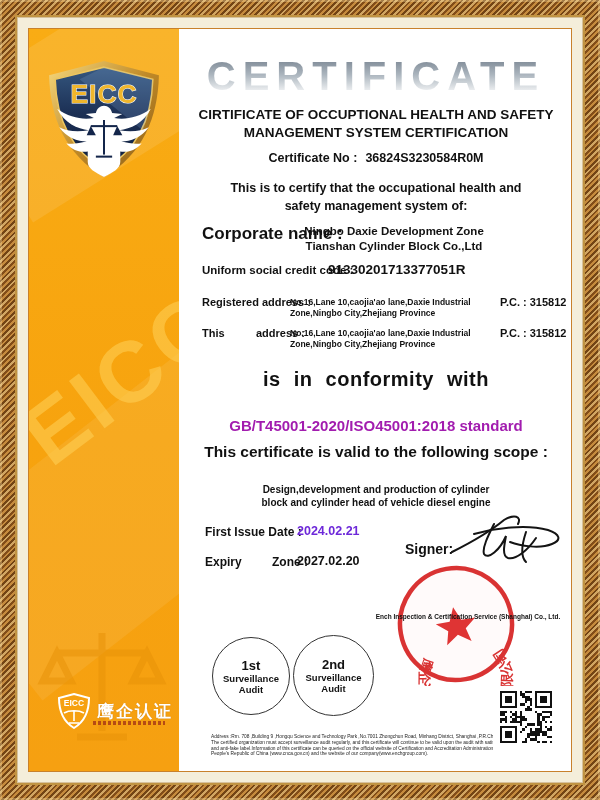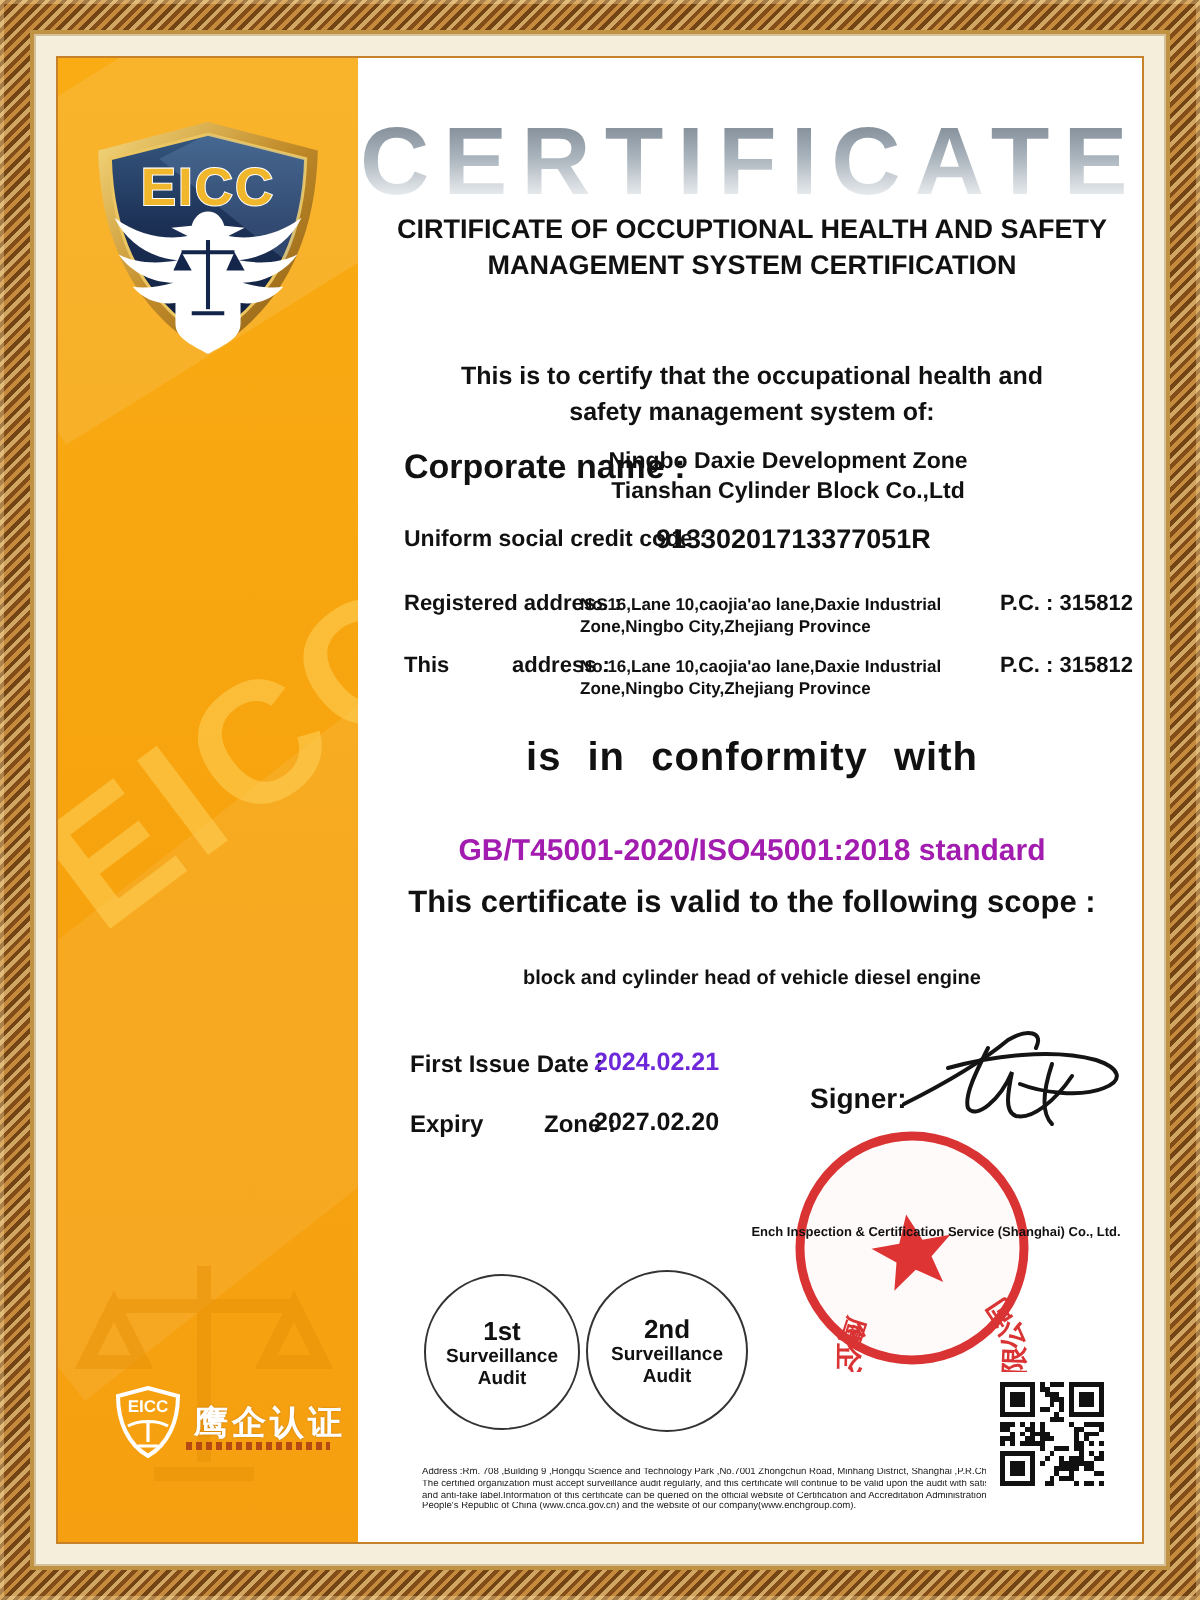--- a/index.html
+++ b/index.html
@@ -41,22 +41,22 @@
   }
   .wm-scales{position:absolute;left:8px;top:590px;opacity:.65;}
   .badge{position:absolute;left:16px;top:30px;}
   
   .mini-logo{position:absolute;left:28px;bottom:42px;display:flex;align-items:center;}
   .mini-cn{color:#fff;font-size:17px;font-weight:bold;margin-left:6px;letter-spacing:2px;text-shadow:0 0 1px rgba(120,60,0,.4);}
   .mini-sub{position:absolute;left:64px;bottom:46px;width:72px;height:4px;
     background:repeating-linear-gradient(90deg,rgba(170,60,20,.85) 0 3px,transparent 3px 5px);}
   
   .abs{position:absolute;}
-  #title{left:180px;top:54px;width:392px;text-align:left;
-    font-size:48px;font-weight:bold;letter-spacing:7px;
+  #title{left:180px;top:54px;width:392px;text-align:center;
+    font-size:40px;font-weight:bold;letter-spacing:7px;
     background:linear-gradient(180deg,#6f7b88 0%,#aab4bd 45%,#ffffff 92%);
     -webkit-background-clip:text;background-clip:text;color:transparent;}
   #subtitle{left:180px;top:106px;width:392px;text-align:center;
     font-size:13.5px;font-weight:bold;color:#111;line-height:1.35;}
   #certno{left:180px;top:151px;width:392px;text-align:center;
     font-size:12.5px;font-weight:bold;color:#111;}
   #certno .val{margin-left:8px;}
   #certify{left:226px;top:179px;width:300px;text-align:center;
     font-size:12.5px;font-weight:600;color:#111;line-height:1.45;}
   .lab{font-weight:bold;color:#111;}
@@ -161,20 +161,23 @@
     <div style="flex:1;background:#fff"></div>
   </div>
 
   <div class="abs" id="title">CERTIFICATE</div>
 
   <div class="abs" id="subtitle">
     <div>CIRTIFICATE OF OCCUPTIONAL HEALTH AND SAFETY</div>
     <div>MANAGEMENT SYSTEM CERTIFICATION</div>
   </div>
 
+  <div class="abs" id="certno">
+    <span>Certificate No :</span><span class="val">36824S3230584R0M</span>
+  </div>
 
   <div class="abs" id="certify">This is to certify that the occupational health and safety management system of:</div>
 
   <span class="abs lab" id="corp-label">Corporate name :</span>
   <div class="abs" id="corp-value">Ningbo Daxie Development Zone Tianshan Cylinder Block Co.,Ltd</div>
 
   <span class="abs lab" id="code-label">Uniform social credit code :</span>
   <span class="abs" id="code-value">91330201713377051R</span>
 
   <span class="abs lab" id="reg-label">Registered address :</span>
@@ -183,20 +186,21 @@
 
   <span class="abs lab" id="audit-label1">This</span>
   <span class="abs lab" id="audit-label2">address :</span>
   <div class="abs" id="audit-value">No.16,Lane 10,caojia'ao lane,Daxie Industrial Zone,Ningbo City,Zhejiang Province</div>
   <span class="abs lab" id="audit-pc">P.C. : 315812</span>
 
   <div class="abs" id="conformity">is in conformity with</div>
   <div class="abs" id="standard">GB/T45001-2020/ISO45001:2018 standard</div>
   <div class="abs" id="scopehead">This certificate is valid to the following scope :</div>
   <div class="abs" id="scope">
+    <div>Design,development and production of cylinder</div>
     <div>block and cylinder head of vehicle diesel engine</div>
   </div>
 
   <span class="abs lab" id="issue-label">First Issue Date :</span>
   <span class="abs" id="issue-value">2024.02.21</span>
   <span class="abs lab" id="expiry-label1">Expiry</span>
   <span class="abs lab" id="expiry-label2">Zone :</span>
   <span class="abs" id="expiry-value">2027.02.20</span>
 
   <span class="abs" id="signer">Signer:</span>

